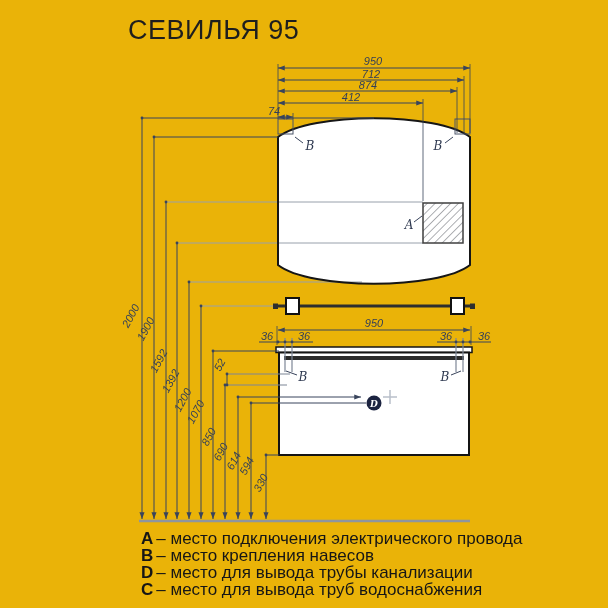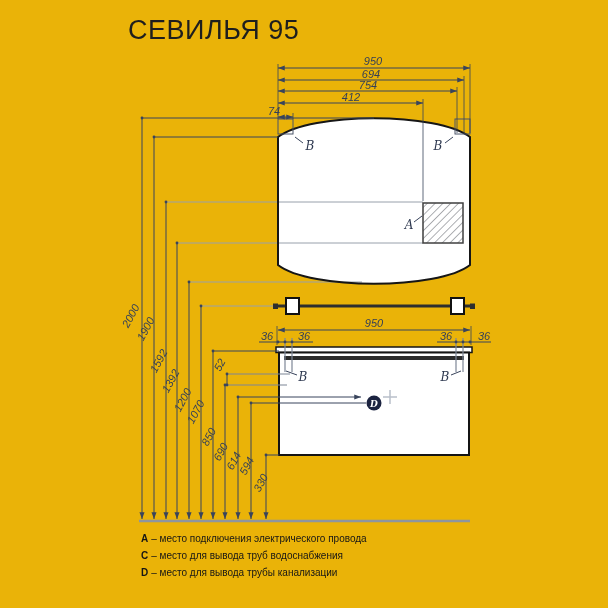--- a/index.html
+++ b/index.html
@@ -9,21 +9,21 @@
   .title{position:absolute;left:128px;top:15px;font-size:27px;font-weight:400;
          letter-spacing:.5px;color:#1e1e1e;white-space:nowrap;}
   .lbl{position:absolute;transform:translate(-50%,-50%);font-style:italic;font-size:11px;
        color:#333f58;white-space:nowrap;line-height:1;}
   .rot{transform:translate(-50%,-50%) rotate(-62deg);}
   .pt{position:absolute;transform:translate(-50%,-50%);font-family:"DejaVu Serif",serif;
       font-style:italic;font-size:12px;color:#2e3950;line-height:1;}
   .dbadge{position:absolute;left:374px;top:403px;width:15px;height:15px;border-radius:50%;
       background:#1b2340;color:#fff;display:flex;align-items:center;justify-content:center;
       transform:translate(-50%,-50%);font:italic 700 9px "DejaVu Serif",serif;}
-  .legend{position:absolute;left:141px;top:530px;font-size:10px;color:#161616;}
+  .legend{position:absolute;left:141px;top:530px;font-size:17px;color:#161616;}
   .legend .row{line-height:17px;white-space:nowrap;}
   .legend b{font-weight:700;margin-right:3px;}
 </style>
 </head>
 <body>
 
 <div id="stage">
 
   <svg width="608" height="608" viewBox="0 0 608 608">
     <defs>
@@ -158,22 +158,22 @@
       <line x1="383" y1="397" x2="397" y2="397"></line>
       <line x1="390" y1="390" x2="390" y2="404"></line>
     </g>
 
     <line x1="139" y1="521" x2="470" y2="521" stroke="#8d95a0" stroke-width="2.5"></line>
   </svg>
 
   <div class="title">СЕВИЛЬЯ 95</div>
 
   <div class="lbl" style="left:373px;top:61px">950</div>
-  <div class="lbl" style="left:371px;top:74px">694</div>
-  <div class="lbl" style="left:368px;top:85px">754</div>
+  <div class="lbl" style="left:371px;top:74px">712</div>
+  <div class="lbl" style="left:368px;top:85px">874</div>
   <div class="lbl" style="left:351px;top:97px">412</div>
   <div class="lbl" style="left:274px;top:111px">74</div>
 
   <div class="lbl rot" style="left:131px;top:316px">2000</div>
   <div class="lbl rot" style="left:146px;top:329px">1900</div>
   <div class="lbl rot" style="left:159px;top:361px">1592</div>
   <div class="lbl rot" style="left:171px;top:381px">1392</div>
   <div class="lbl rot" style="left:183px;top:400px">1200</div>
   <div class="lbl rot" style="left:196px;top:412px">1070</div>
   <div class="lbl rot" style="left:209px;top:437px">850</div>
@@ -196,20 +196,23 @@
   <div class="pt" style="left:445px;top:377px">B</div>
   <div class="dbadge">
     <span>D</span>
   </div>
 
   <div class="legend">
     <div class="row">
       <b>A</b><span>– место подключения электрического провода</span>
     </div>
     <div class="row">
+      <b>B</b><span>– место крепления навесов</span>
+    </div>
+    <div class="row">
+      <b>D</b><span>– место для вывода трубы канализации</span>
+    </div>
+    <div class="row">
       <b>C</b><span>– место для вывода труб водоснабжения</span>
     </div>
-    <div class="row">
-      <b>D</b><span>– место для вывода трубы канализации</span>
-    </div>
   </div>
 
 </div>
 
 </body></html>

